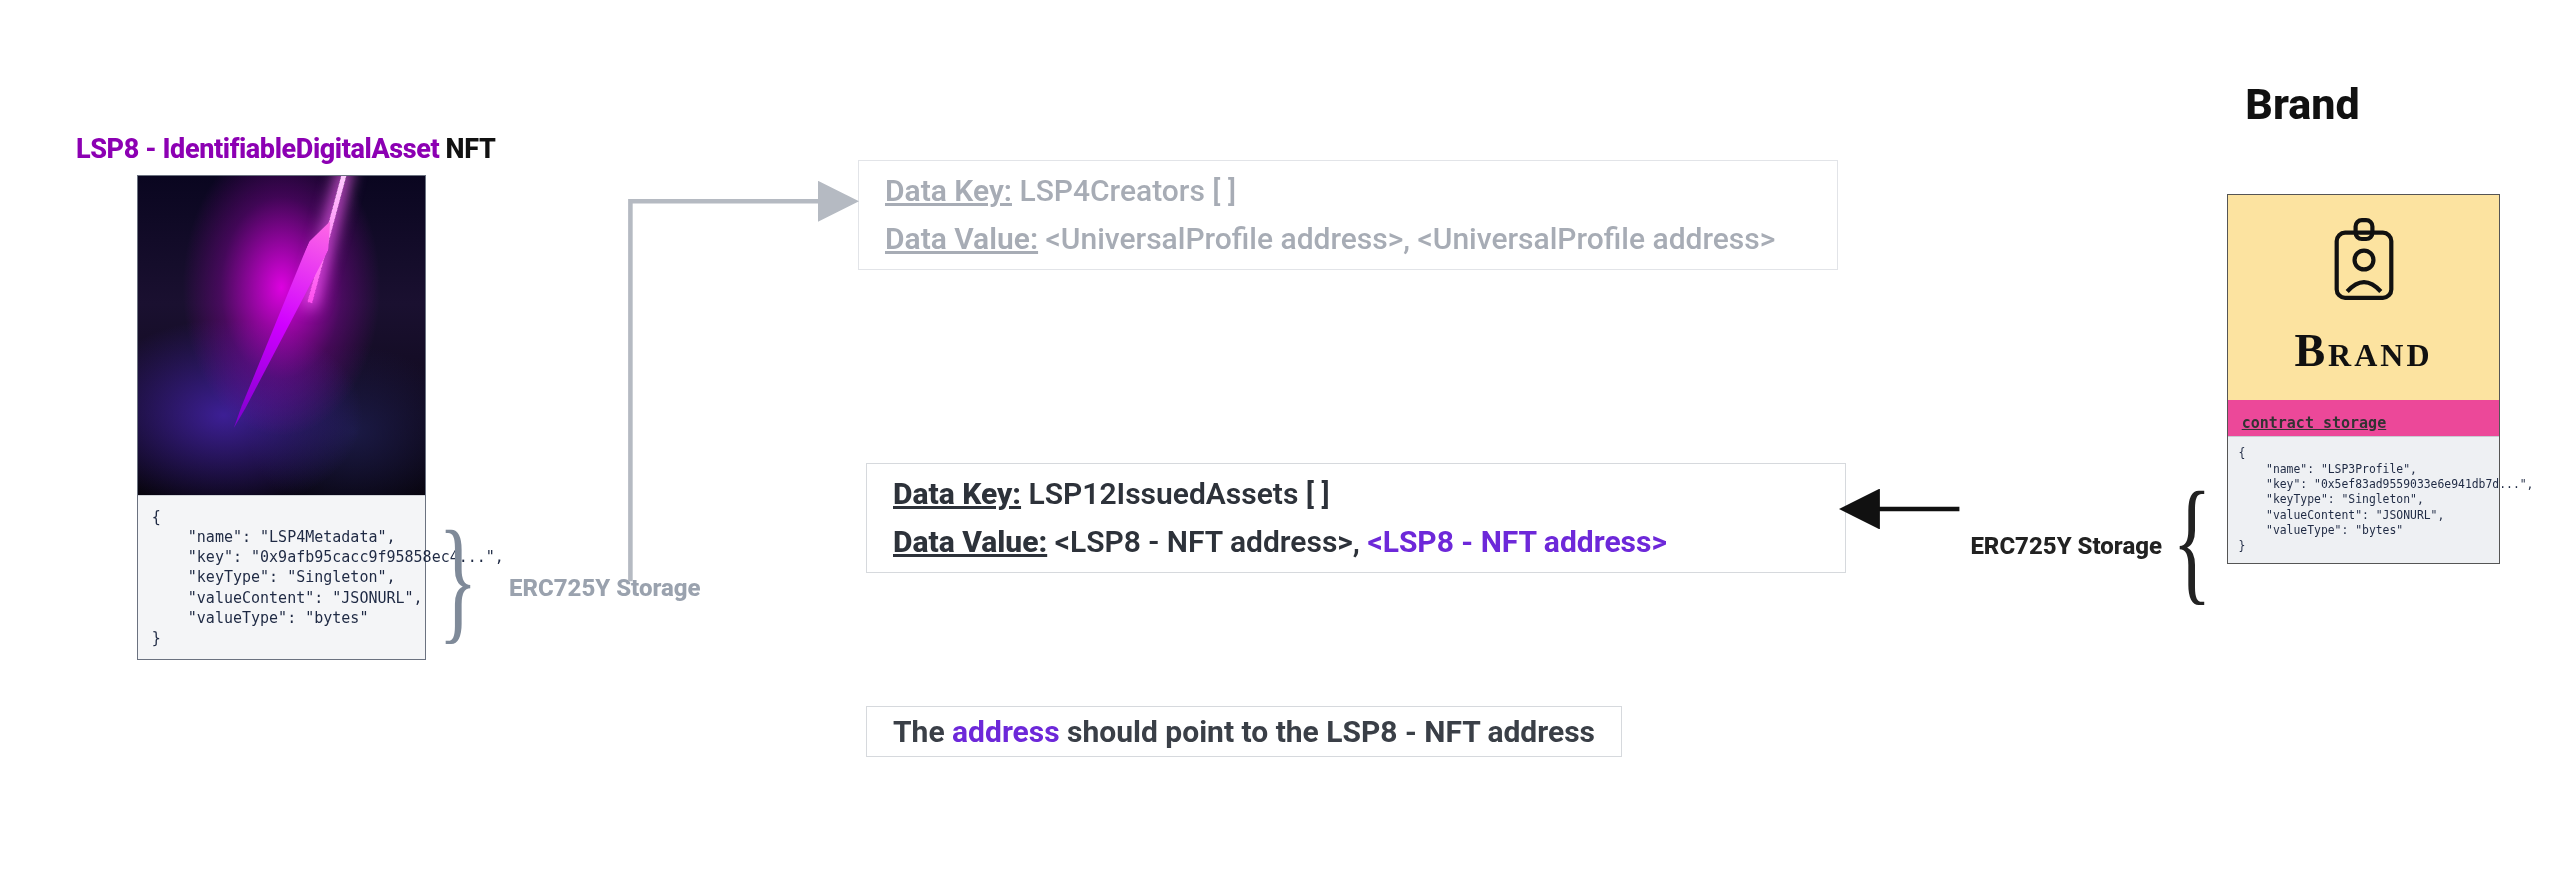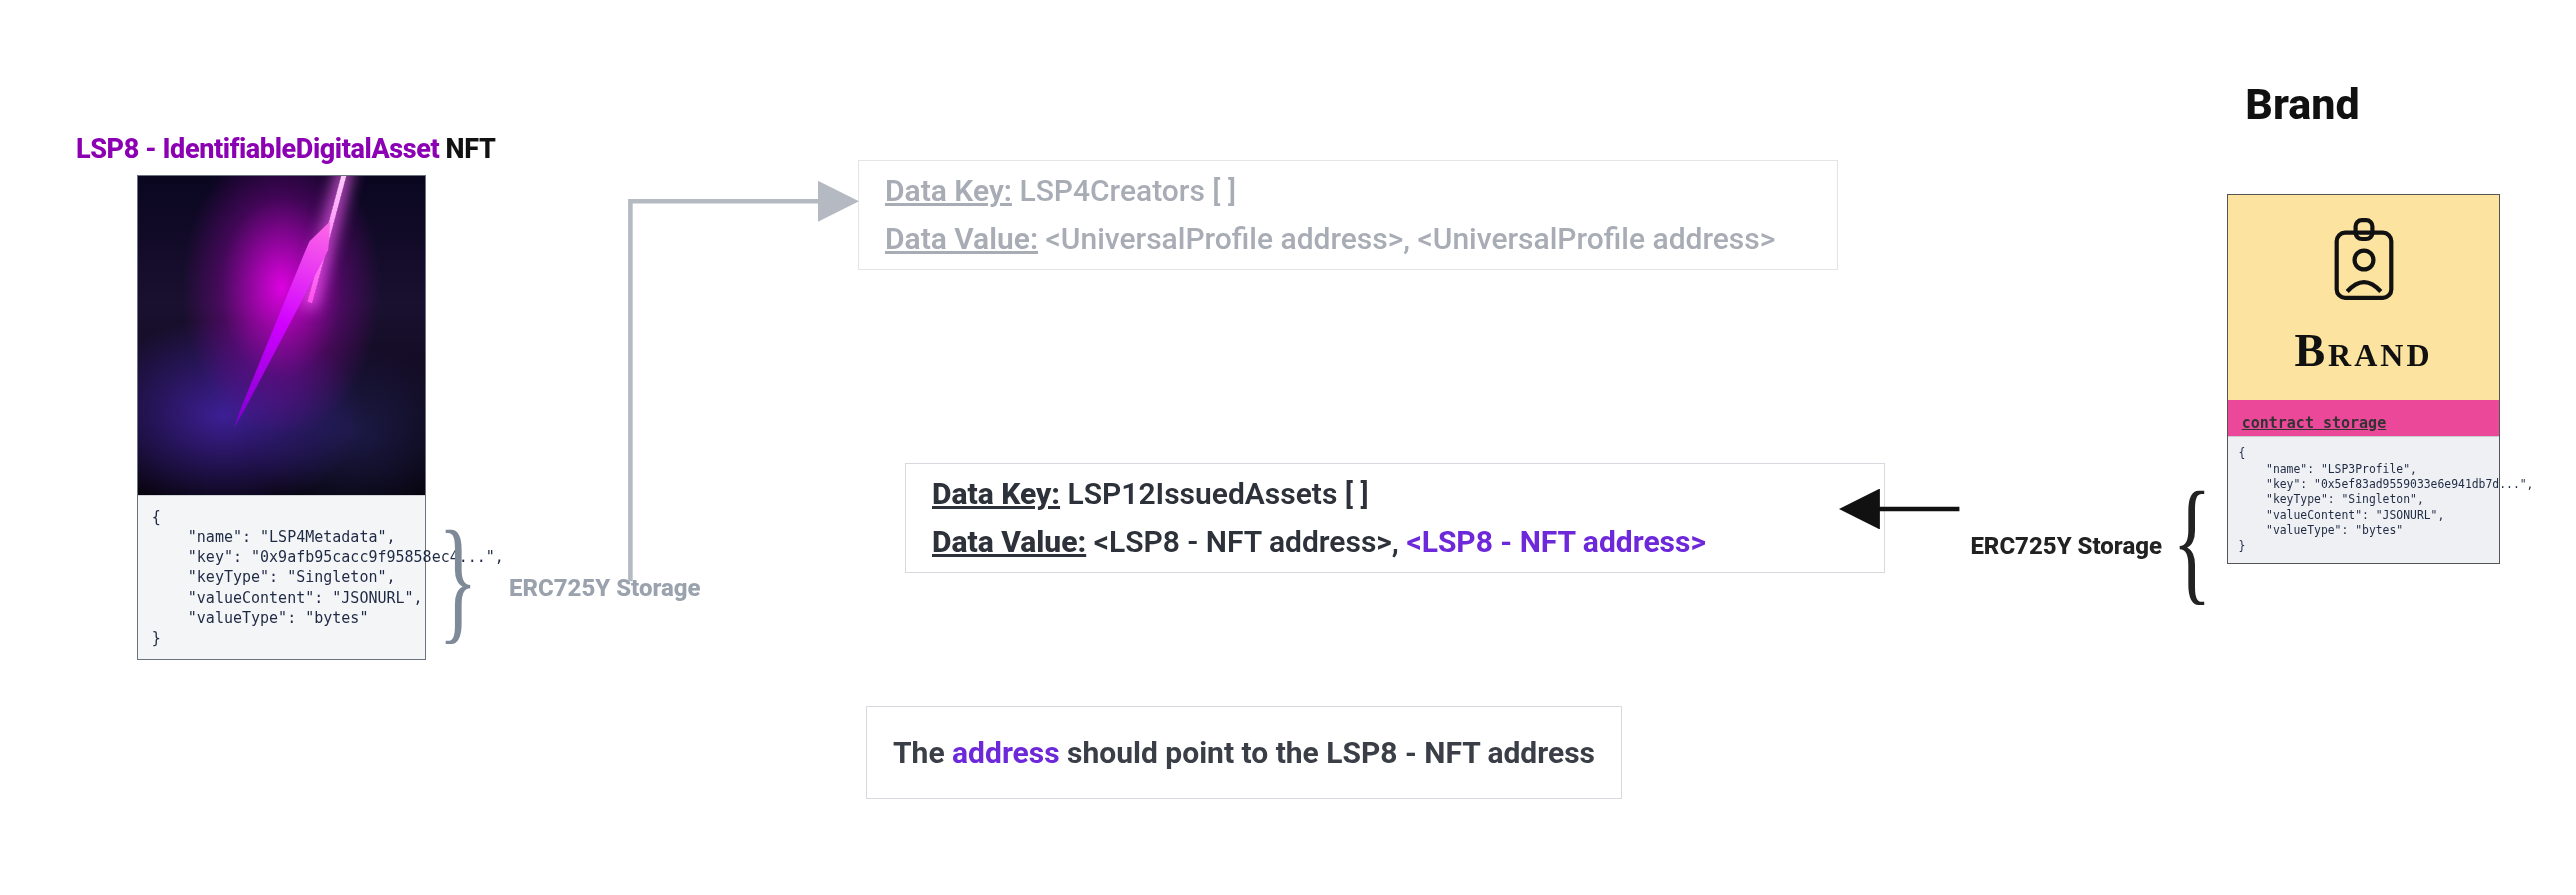--- a/index.html
+++ b/index.html
@@ -98,21 +98,21 @@
   }
   .info-box.faded { color:#a7acb5; border-color:#e2e4e8; }
   .ul { text-decoration: underline; }
   .row { display: block; }
   .val-purple { color:#6d28d9; font-weight:700; }
   .info-box .thin { font-weight: 500; }
 
   
   .note-box {
     border: 1.5px solid #d6d9dd;
-    padding: 28px 26px;
+    padding: 7px 26px;
     font-size: 30px;
     font-weight: 700;
     color:#3a3f47;
   }
 
   
   .brand-title {
     font-size: 43px;
     font-weight: 800;
     text-align:center;
@@ -204,21 +204,21 @@
 
 <svg class="arrow" style="left:600px; top:186px; width:266px; height:403px;" viewBox="0 0 350 530" width="266" height="403">
   <defs>
     <marker id="ah-grey" viewBox="0 0 10 10" refX="8" refY="5" markerWidth="9" markerHeight="9" orient="auto-start-reverse">
       <path d="M 0 0 L 10 5 L 0 10 z" fill="#b5bac2"></path>
     </marker>
   </defs>
   <path d="M 40 520 L 40 20 L 330 20" fill="none" stroke="#b5bac2" stroke-width="6" marker-end="url(#ah-grey)"></path>
 </svg>
 
-<div class="abs info-box" style="left:905px; top:463px; width:980px; color:#2d323a;">
+<div class="abs info-box" style="left:866px; top:463px; width:980px; color:#2d323a;">
   <span class="row">
     <span class="ul" style="font-weight:800">Data Key:</span><span> LSP12IssuedAssets [ ]</span>
   </span>
   <span class="row">
     <span class="ul" style="font-weight:800">Data Value:</span><span> &lt;LSP8 - NFT address&gt;, </span><span class="val-purple">&lt;LSP8 - NFT address&gt;</span>
   </span>
 </div>
 
 <div class="abs note-box" style="left:866px; top:706px;">
   <span>The </span><span class="val-purple">address</span><span> should point to the LSP8 - NFT address</span>

